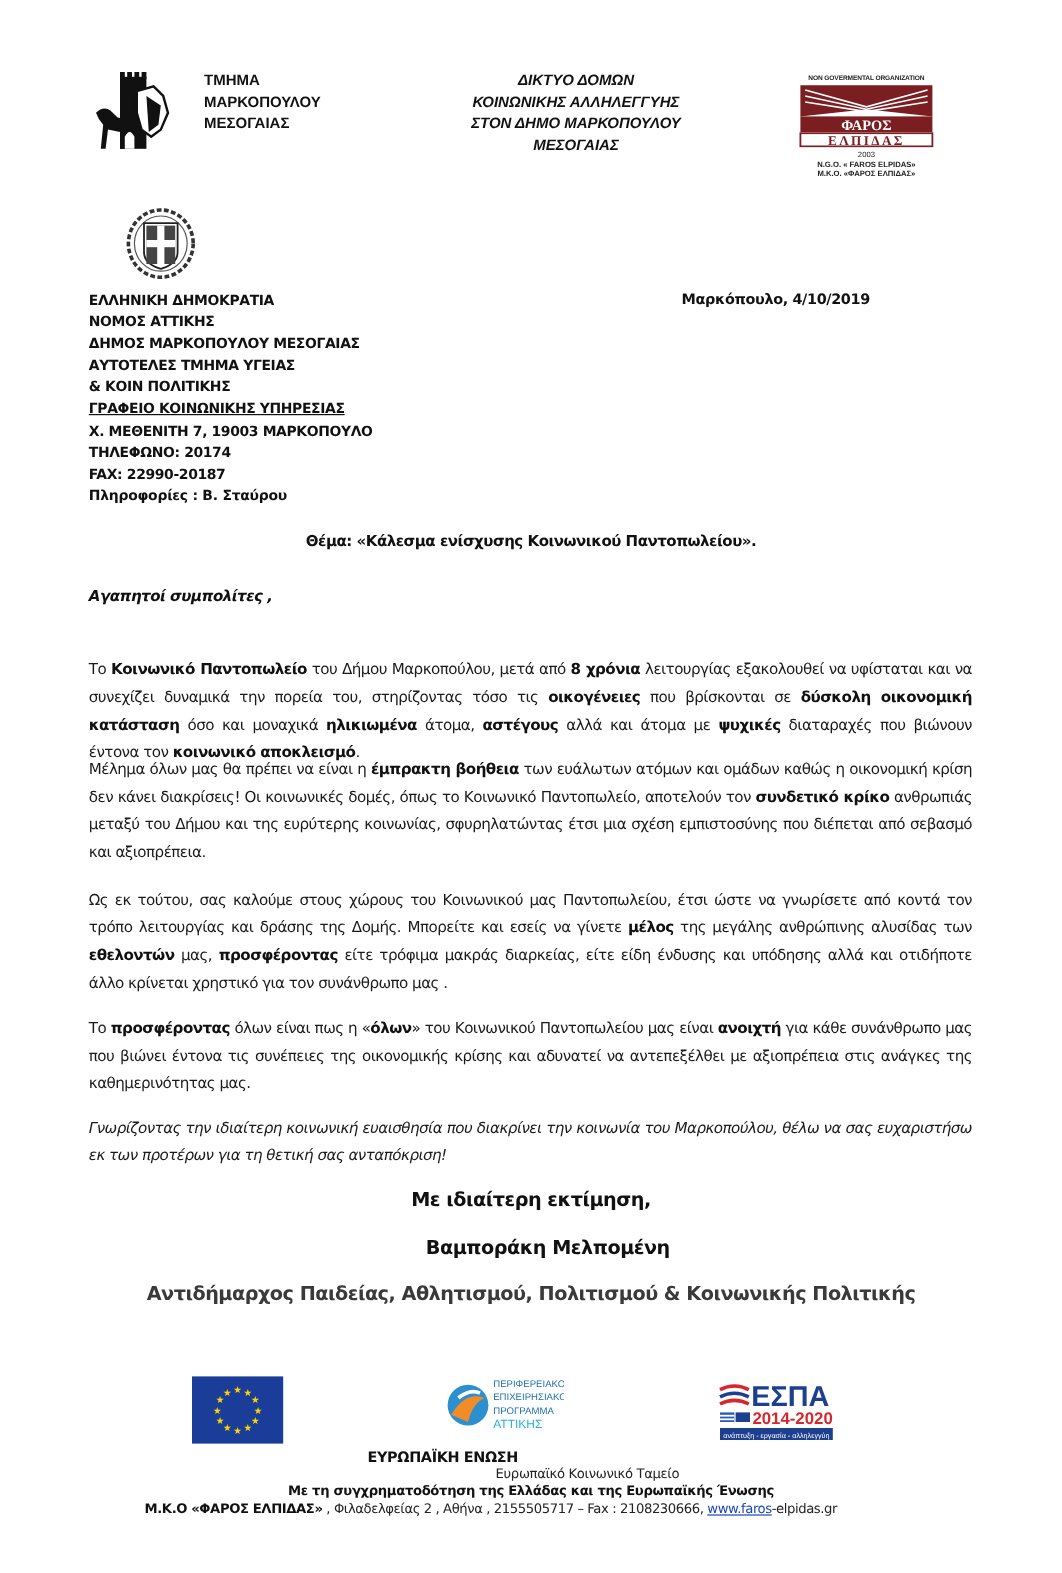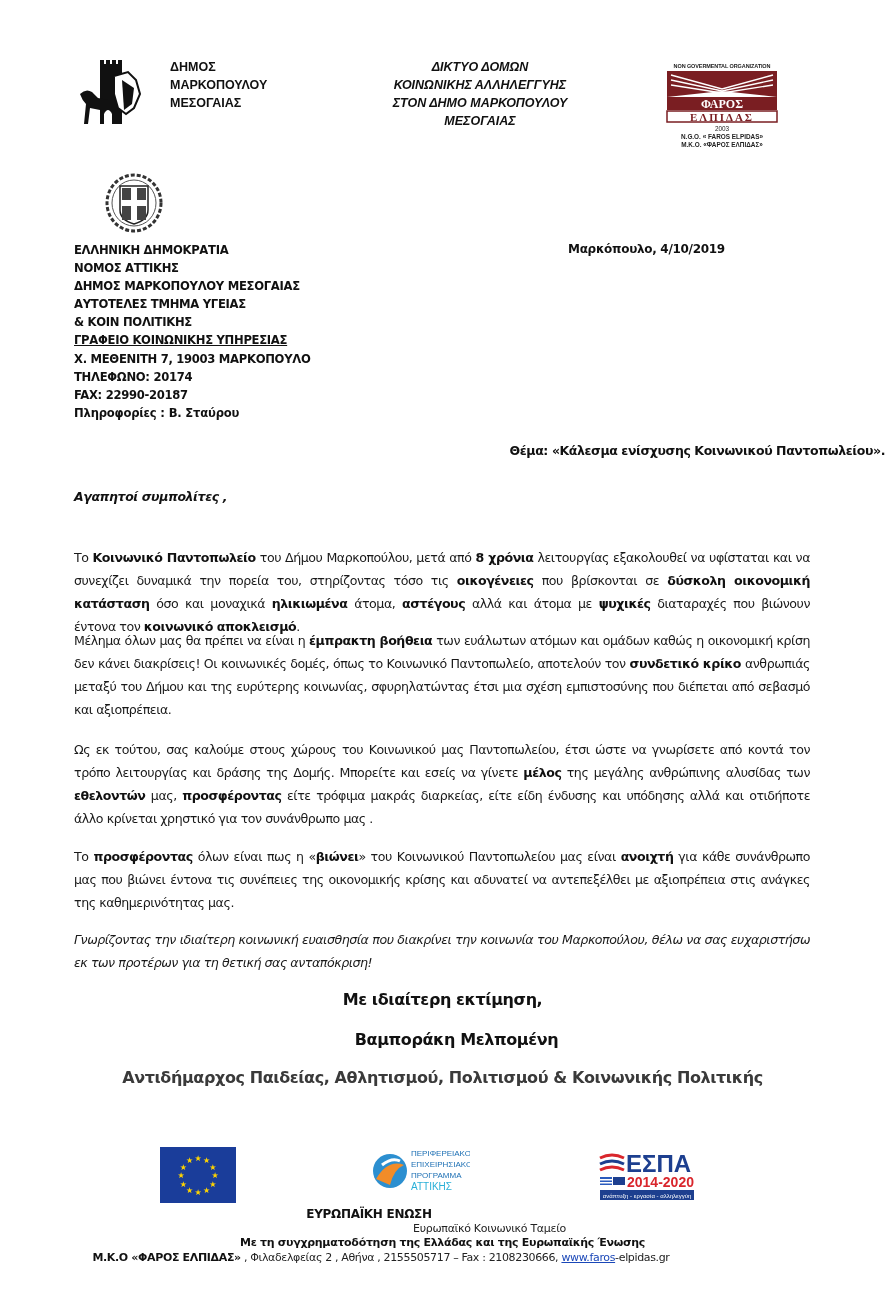--- a/index.html
+++ b/index.html
@@ -20,21 +20,21 @@
   
   .coat { left: 104px; top: 172px; width: 60px; height: 62px; }
 
   .authority { left: 74px; top: 241px; font-family: "DejaVu Sans", sans-serif; font-weight: bold;
                font-size: 11.6px; line-height: 18.1px; color: #111; letter-spacing: -0.3px; }
   .authority .u { text-decoration: underline; }
   .authority .normal-case { letter-spacing: -0.2px; }
 
   .date { left: 568px; top: 242px; font-family: "DejaVu Sans", sans-serif; font-weight: bold; font-size: 12px; letter-spacing:-0.3px; }
 
-  .subject { left: 0; width: 885px; top: 443px; text-align: right; font-family: "DejaVu Sans", sans-serif;
+  .subject { left: 0; width: 885px; top: 443px; text-align: center; font-family: "DejaVu Sans", sans-serif;
              font-weight: bold; font-size: 12.5px; letter-spacing: -0.4px; }
   .greeting { left: 74px; top: 489px; font-family: "DejaVu Sans", sans-serif; font-weight: bold; font-style: italic;
               font-size: 12.5px; letter-spacing: -0.4px; }
 
   .para { left: 74px; width: 736px; font-family: "DejaVu Sans", sans-serif; font-size: 12.6px;
           line-height: 23px; text-align: justify; color: #1a1a1a; letter-spacing: -0.45px; }
   .para b { font-weight: bold; color: #111; }
   .para.italic { font-style: italic; }
   .p1 { top: 522px; margin-top: 24px; }
   .p2 { top: 629px; }
@@ -49,21 +49,21 @@
   .c3 { top: 1068px; color: #3a3a3a; }
 
   
   .eu-flag { left: 160px; top: 1147px; width: 76px; height: 56px; background: #1a3d9a; }
   .op-logo { left: 370px; top: 1145px; width: 100px; height: 56px; }
   .espa { left: 598px; top: 1148px; width: 100px; height: 56px; }
 
   .f1 { left: 0; width: 738px; top: 1207px; text-align: center; font-weight: bold; font-size: 12px; font-family: "DejaVu Sans", sans-serif; letter-spacing: -0.3px; }
   .f2 { left: 0; width: 885px; top: 1222px; text-align: center; font-size: 11px; font-family: "DejaVu Sans", sans-serif; letter-spacing: -0.3px; color:#222;padding-left:47px; }
   .f3 { left: 0; width: 885px; top: 1236px; text-align: center; font-weight: bold; font-size: 11px; font-family: "DejaVu Sans", sans-serif; letter-spacing: -0.3px; }
-  .f4 { left: 0; width: 762px; top: 1251px; text-align: center; font-size: 11px; font-family: "DejaVu Sans", sans-serif; letter-spacing: -0.35px; color:#222; }
+  .f4 { left: 0; width: 762px; top: 1251px; text-align: center; font-size: 11px; font-family: "DejaVu Sans", sans-serif; letter-spacing: -0.35px; color:#222;padding-left:28px; }
   .f4 b { font-weight: bold; color:#111; }
   .f4 a { color: #1a47b8; text-decoration: underline; }
 </style>
 </head>
 <body>
 
 <div class="abs muni-logo">
   <svg width="66" height="70" viewBox="0 0 66 70">
 
     <rect x="22" y="6" width="22" height="60" fill="#111"></rect>
@@ -73,21 +73,21 @@
     <rect x="40" y="2" width="4" height="6" fill="#111"></rect>
 
     <path d="M36 18 L50 14 L58 22 L62 36 L56 50 L48 56 L40 50 L36 36 Z" fill="#fff" stroke="#111" stroke-width="2"></path>
     <path d="M44 22 L56 30 L54 46 L46 52 Z" fill="#111"></path>
 
     <path d="M2 36 Q8 30 14 34 L20 40 L30 42 L30 52 L26 52 L26 66 L22 66 L22 52 L12 50 L10 66 L6 66 L8 46 Q4 42 2 36 Z" fill="#111"></path>
     <path d="M26 56 Q30 48 34 56 L34 66 L26 66 Z" fill="#fff"></path>
   </svg>
 </div>
 <div class="abs muni-name">
-  <div>ΔΗΜΟΣ</div>
+  <div>ΤΜΗΜΑ</div>
   <div>ΜΑΡΚΟΠΟΥΛΟΥ</div>
   <div>ΜΕΣΟΓΑΙΑΣ</div>
 </div>
 
 <div class="abs network">
   <div>ΔΙΚΤΥΟ ΔΟΜΩΝ</div>
   <div>ΚΟΙΝΩΝΙΚΗΣ ΑΛΛΗΛΕΓΓΥΗΣ</div>
   <div>ΣΤΟΝ ΔΗΜΟ ΜΑΡΚΟΠΟΥΛΟΥ</div>
   <div>ΜΕΣΟΓΑΙΑΣ</div>
 </div>
@@ -134,21 +134,21 @@
 </div>
 
 <div class="abs date">Μαρκόπουλο, 4/10/2019</div>
 
 <div class="abs subject">Θέμα: «Κάλεσμα ενίσχυσης Κοινωνικού Παντοπωλείου».</div>
 <div class="abs greeting">Αγαπητοί συμπολίτες ,</div>
 
 <div class="abs para p1"><span>Το </span><b>Κοινωνικό Παντοπωλείο</b><span> του Δήμου Μαρκοπούλου, μετά από </span><b>8 χρόνια</b><span> λειτουργίας εξακολουθεί να υφίσταται και να συνεχίζει δυναμικά την πορεία του, στηρίζοντας τόσο τις </span><b>οικογένειες</b><span> που βρίσκονται σε </span><b>δύσκολη οικονομική κατάσταση</b><span> όσο και μοναχικά </span><b>ηλικιωμένα</b><span> άτομα, </span><b>αστέγους</b><span> αλλά και άτομα με </span><b>ψυχικές</b><span> διαταραχές που βιώνουν έντονα τον </span><b>κοινωνικό αποκλεισμό</b><span>.</span></div>
 <div class="abs para p2"><span>Μέλημα όλων μας θα πρέπει να είναι η </span><b>έμπρακτη βοήθεια</b><span> των ευάλωτων ατόμων και ομάδων καθώς η οικονομική κρίση δεν κάνει διακρίσεις! Οι κοινωνικές δομές, όπως το Κοινωνικό Παντοπωλείο, αποτελούν τον </span><b>συνδετικό κρίκο</b><span> ανθρωπιάς μεταξύ του Δήμου και της ευρύτερης κοινωνίας, σφυρηλατώντας έτσι μια σχέση εμπιστοσύνης που διέπεται από σεβασμό και αξιοπρέπεια.</span></div>
 <div class="abs para p3"><span>Ως εκ τούτου, σας καλούμε στους χώρους του Κοινωνικού μας Παντοπωλείου, έτσι ώστε να γνωρίσετε από κοντά τον τρόπο λειτουργίας και δράσης της Δομής. Μπορείτε και εσείς να γίνετε </span><b>μέλος</b><span> της μεγάλης ανθρώπινης αλυσίδας των </span><b>εθελοντών</b><span> μας, </span><b>προσφέροντας</b><span> είτε τρόφιμα μακράς διαρκείας, είτε είδη ένδυσης και υπόδησης αλλά και οτιδήποτε άλλο κρίνεται χρηστικό για τον συνάνθρωπο μας .</span></div>
-<div class="abs para p4"><span>Το </span><b>προσφέροντας</b><span> όλων είναι πως η «</span><b>βιώνει</b><span>» του Κοινωνικού Παντοπωλείου μας είναι </span><b>ανοιχτή</b><span> για κάθε συνάνθρωπο μας  που βιώνει έντονα τις συνέπειες της οικονομικής κρίσης και αδυνατεί να  αντεπεξέλθει με αξιοπρέπεια στις ανάγκες της καθημερινότητας μας.</span></div>
+<div class="abs para p4"><span>Το </span><b>προσφέροντας</b><span> όλων είναι πως η «</span><b>όλων</b><span>» του Κοινωνικού Παντοπωλείου μας είναι </span><b>ανοιχτή</b><span> για κάθε συνάνθρωπο μας  που βιώνει έντονα τις συνέπειες της οικονομικής κρίσης και αδυνατεί να  αντεπεξέλθει με αξιοπρέπεια στις ανάγκες της καθημερινότητας μας.</span></div>
 <div class="abs para p5 italic"><span>Γνωρίζοντας την ιδιαίτερη κοινωνική ευαισθησία που διακρίνει την κοινωνία του Μαρκοπούλου, θέλω να σας ευχαριστήσω εκ των προτέρων για τη θετική σας ανταπόκριση!</span></div>
 
 <div class="abs closing c1">Με ιδιαίτερη εκτίμηση,</div>
 <div class="abs closing c2">Βαμποράκη Μελπομένη</div>
 <div class="abs closing c3">Αντιδήμαρχος Παιδείας, Αθλητισμού, Πολιτισμού &amp; Κοινωνικής Πολιτικής</div>
 
 <div class="abs eu-flag">
   <svg width="76" height="56" viewBox="0 0 76 56" id="eu-stars">
       <text x="38" y="14" text-anchor="middle" font-size="8" fill="#ffd400">★</text>
       <text x="46.5" y="16.27756813566454" text-anchor="middle" font-size="8" fill="#ffd400">★</text>

